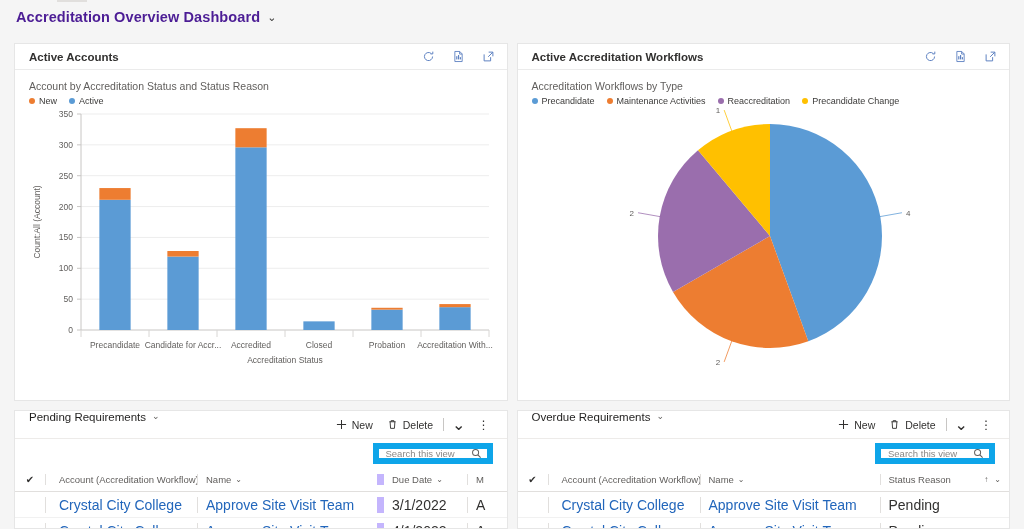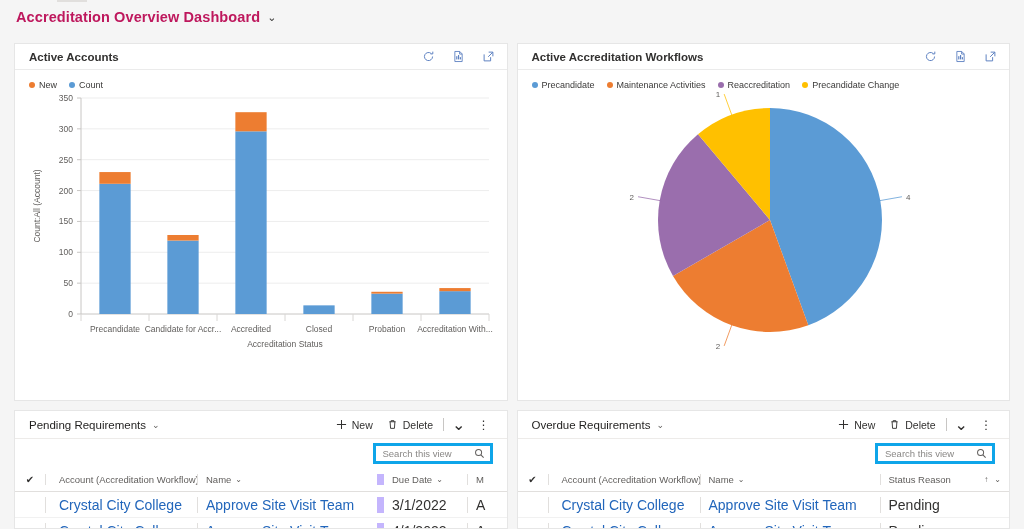--- a/index.html
+++ b/index.html
@@ -11,21 +11,21 @@
   }
   body { position: relative; }
 
   
   .topbar {
     height: 34px; background: #f5f5f5;
     display: flex; align-items: center;
     padding-left: 16px;
   }
   .topbar .dash-title {
-    font-size: 14.5px; font-weight: bold; color: #be185d;
+    font-size: 14.5px; font-weight: bold; color: #4c1d95;
     letter-spacing: .1px;
   }
   .topbar .caret { margin-left: 7px; color: #3b3a39; font-size: 11px; }
   .topbar-notch {
     position: absolute; left: 57px; top: 0; width: 30px; height: 2px;
     background: #e1dfdd;
   }
 
   
   .dash {
@@ -71,21 +71,21 @@
   .barchart { position: relative; width: 100%; height: 262px; }
   .barchart svg { display: block; }
 
   
   .piewrap { position: relative; width: 100%; height: 270px; }
   .piewrap svg { display: block; margin: 0 auto; }
 
   
   .gh {
     height: 27px; flex: 0 0 27px;
-    display: flex; align-items: center;
+    display: flex; 
     padding: 0 10px 0 14px;
   }
   .gh-title { font-size: 11.5px; color: #201f1e; }
   .gh-caret { margin-left: 6px; color: #605e5c; font-size: 9px; }
   .gh-spacer { flex: 1; }
   .cmdbar { display: flex; align-items: center; gap: 0px; }
   .cmd {
     display: flex; align-items: center; gap: 5px;
     padding: 0 7px; height: 22px;
     font-size: 10.5px; color: #323130; cursor: default;
@@ -98,21 +98,21 @@
     color: #323130; font-size: 12px; letter-spacing: 0; line-height: 1;
   }
 
   .gsearch-row {
     height: 30px; flex: 0 0 30px;
     display: flex; align-items: center; justify-content: flex-end;
     padding: 0 14px 0 0; border-top: 1px solid #edebe9;
   }
   .gsearch {
     width: 120px; height: 21px;
-    border: 3px solid #0ea5e9; background: #fff;
+    border: 6px solid #0ea5e9; background: #fff;
     display: flex; align-items: center; padding: 0 5px 0 7px;
   }
   .gsearch input {
     flex: 1; border: 0; outline: 0; font-size: 9.5px;
     color: #605e5c; font-family: "Liberation Sans", sans-serif;
     background: transparent; min-width: 0;
   }
   .gsearch input::placeholder { color: #8a8886; }
   .gsearch .mag { color: #605e5c; display: flex; }
 
@@ -178,28 +178,29 @@
           <svg viewBox="0 0 16 16" width="13" height="13" fill="none" stroke="#5b7fc0" stroke-width="1.2">
             <path d="M2.6 5.4v8h8v-4.6"></path>
               <path d="M8.2 2.6h5.2v5.2"></path>
               <path d="M13.2 2.8 7.6 8.4"></path>
           </svg>
         </span>
       </span>
     </div>
 
     <div class="chart-body">
+      <div class="chart-sub">Account by Accreditation Status and Status Reason</div>
       <div class="legend">
         <span class="legend-item">
           <span class="legend-dot" style="background:#ED7D31"></span>
           <span class="legend-label">New</span>
         </span>
         <span class="legend-item">
           <span class="legend-dot" style="background:#5B9BD5"></span>
-          <span class="legend-label">Count</span>
+          <span class="legend-label">Active</span>
         </span>
       </div>
 
       <div class="barchart">
         <svg id="barsvg" width="466" height="262" viewBox="0 0 466 262">
             <text x="11" y="114" font-size="8.5" fill="#605e5c" text-anchor="middle" transform="rotate(-90 11 114)" font-family="&quot;Liberation Sans&quot;, sans-serif">Count:All (Account)</text>
             <line x1="48" y1="222" x2="52" y2="222" stroke="#c8c6c4" stroke-width="1"></line>
             <text x="44" y="225" font-size="8.5" fill="#605e5c" text-anchor="end" font-family="&quot;Liberation Sans&quot;, sans-serif">0</text>
             <line x1="52" y1="191.14285714285714" x2="460" y2="191.14285714285714" stroke="#ededed" stroke-width="1"></line>
             <line x1="48" y1="191.14285714285714" x2="52" y2="191.14285714285714" stroke="#c8c6c4" stroke-width="1"></line>
@@ -278,20 +279,21 @@
           <svg viewBox="0 0 16 16" width="13" height="13" fill="none" stroke="#5b7fc0" stroke-width="1.2">
             <path d="M2.6 5.4v8h8v-4.6"></path>
               <path d="M8.2 2.6h5.2v5.2"></path>
               <path d="M13.2 2.8 7.6 8.4"></path>
           </svg>
         </span>
       </span>
     </div>
 
     <div class="chart-body">
+      <div class="chart-sub">Accreditation Workflows by Type</div>
       <div class="legend" id="pie-legend">
           <span class="legend-item">
             <span class="legend-dot" style="background: rgb(91, 155, 213);"></span>
             <span class="legend-label">Precandidate</span>
           </span>
           <span class="legend-item">
             <span class="legend-dot" style="background: rgb(237, 125, 49);"></span>
             <span class="legend-label">Maintenance Activities</span>
           </span>
           <span class="legend-item">

